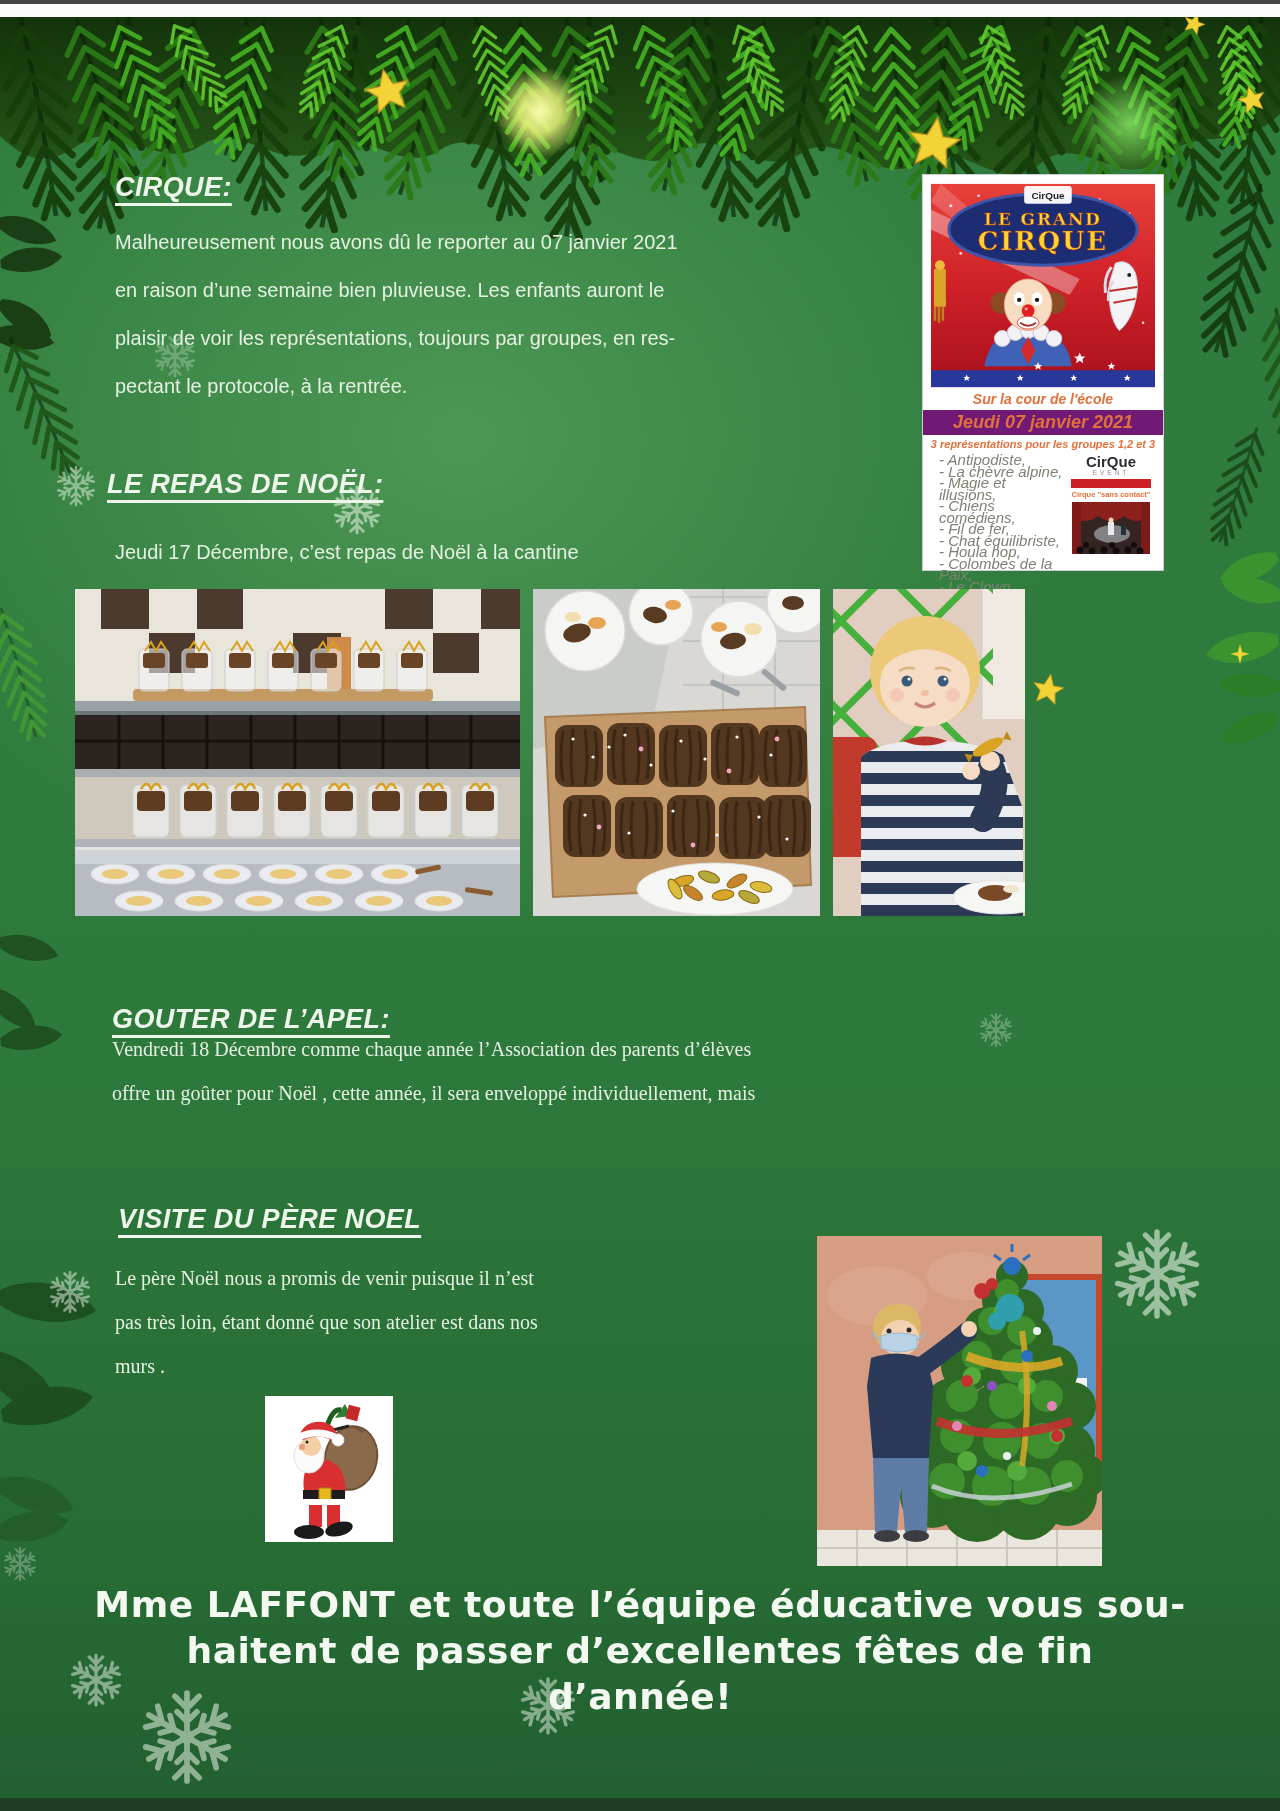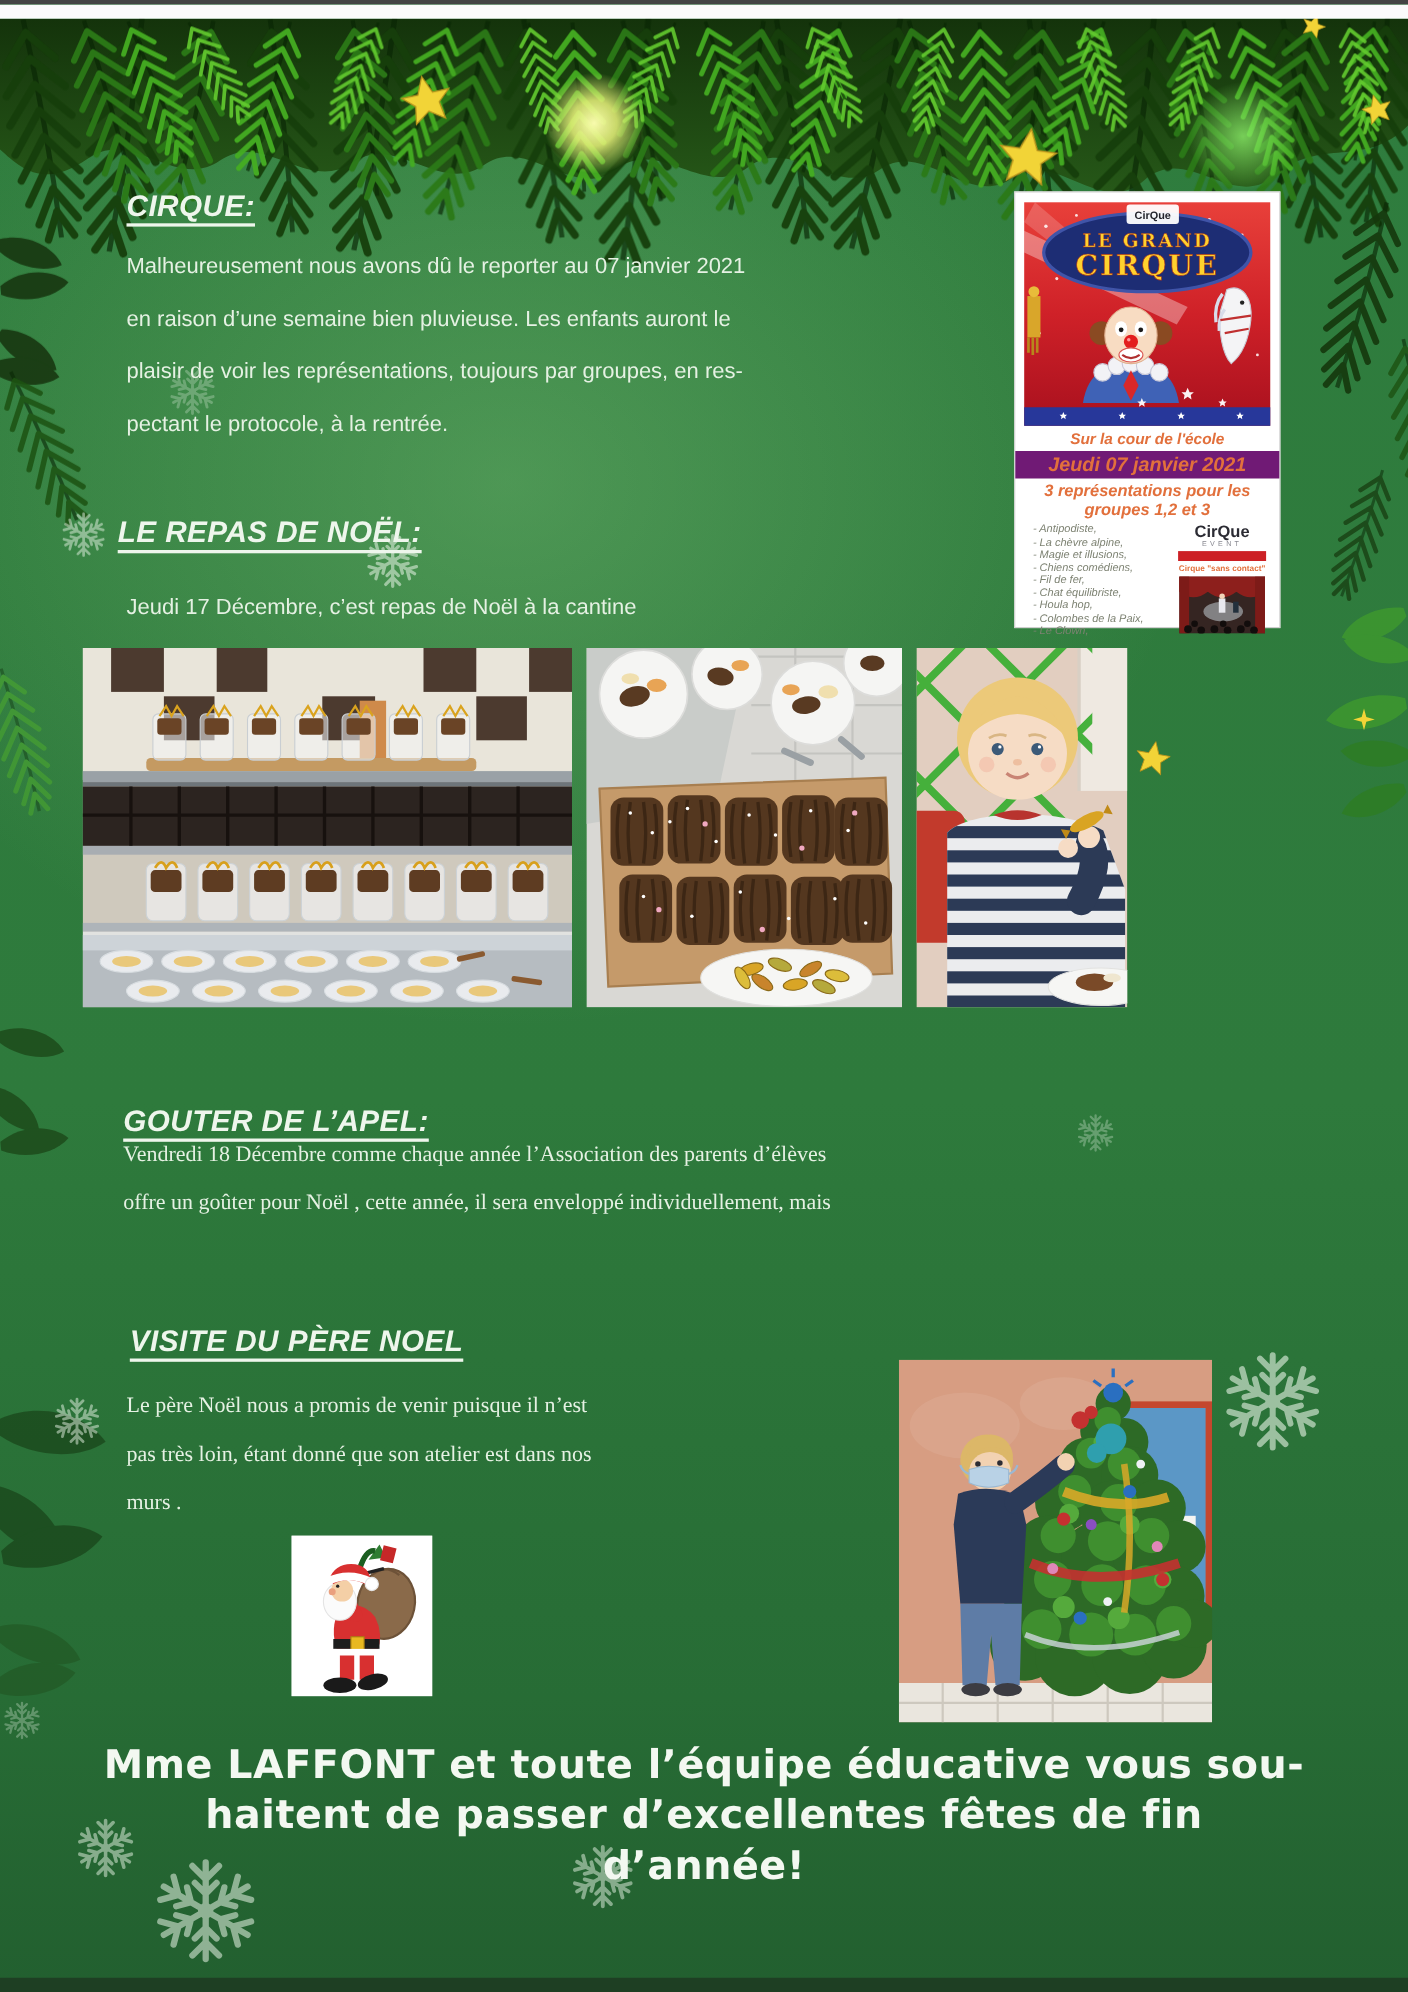--- a/index.html
+++ b/index.html
@@ -26,23 +26,23 @@
   #closing{position:absolute;left:90px;top:1578px;width:1100px;text-align:center;color:#f3f8f1;
     font-family:"DejaVu Sans",sans-serif;font-weight:bold;font-size:36px;line-height:46px;
     letter-spacing:.5px;z-index:2;}
   
   #poster{position:absolute;left:922px;top:170px;width:242px;height:397px;background:#fff;
     border:1px solid #cfcfcf;box-sizing:border-box;z-index:2;}
   .poster-art{display:block;margin:8px auto 0;width:224px;height:205px;}
   .poster-loc{text-align:center;color:#e2703c;font-weight:bold;font-style:italic;font-size:14px;margin-top:3px;}
   .poster-date{background:#701a75;color:#e2703c;font-weight:bold;font-style:italic;font-size:18px;
     text-align:center;padding:2px 0;margin-top:3px;}
-  .poster-sub{text-align:center;color:#e2703c;font-weight:bold;font-style:italic;font-size:15px;margin-top:3px;}
+  .poster-sub{text-align:center;color:#e2703c;font-weight:bold;font-style:italic;font-size:11px;margin-top:3px;}
   .poster-cols{display:flex;padding:4px 8px 6px 16px;}
-  .poster-acts{flex:1;color:#7d8272;font-style:italic;font-size:10px;line-height:11.5px;}
+  .poster-acts{flex:1;color:#7d8272;font-style:italic;font-size:15px;line-height:11.5px;}
   .poster-side{width:88px;display:flex;flex-direction:column;align-items:center;}
   .brand-name{font-size:15px;font-weight:bold;color:#2b2b33;line-height:15px;font-family:"Liberation Sans",sans-serif;}
   .brand-sub{font-size:6.5px;letter-spacing:3px;color:#8a8a92;}
   .red-strip{width:80px;height:9px;background:#cc2025;margin-top:3px;}
   .tagline{color:#e2703c;font-size:7.5px;font-weight:bold;margin-top:2px;white-space:nowrap;}
   .stage{margin-top:3px;display:block;}
   
   .photo{position:absolute;overflow:hidden;z-index:2;}
   .photo svg{display:block;width:100%;height:100%;}
   #photo-canteen{left:75px;top:585px;width:445px;height:327px}

